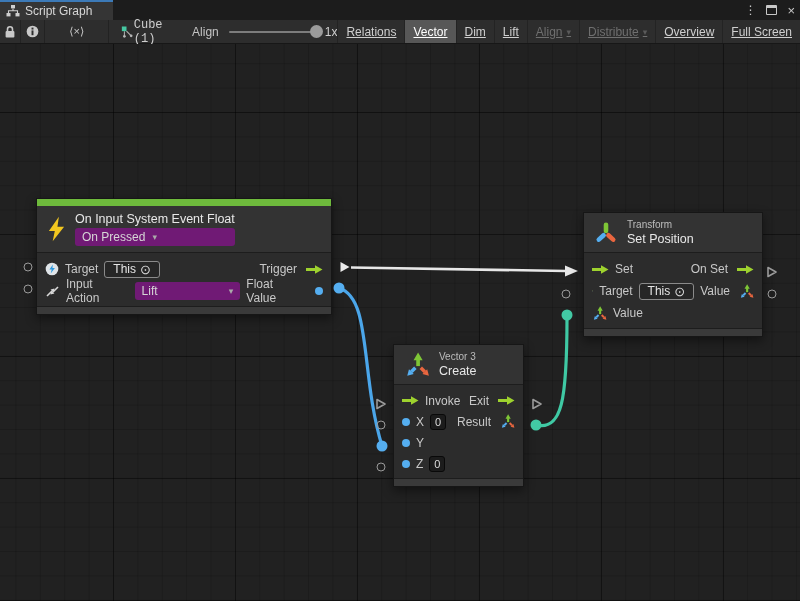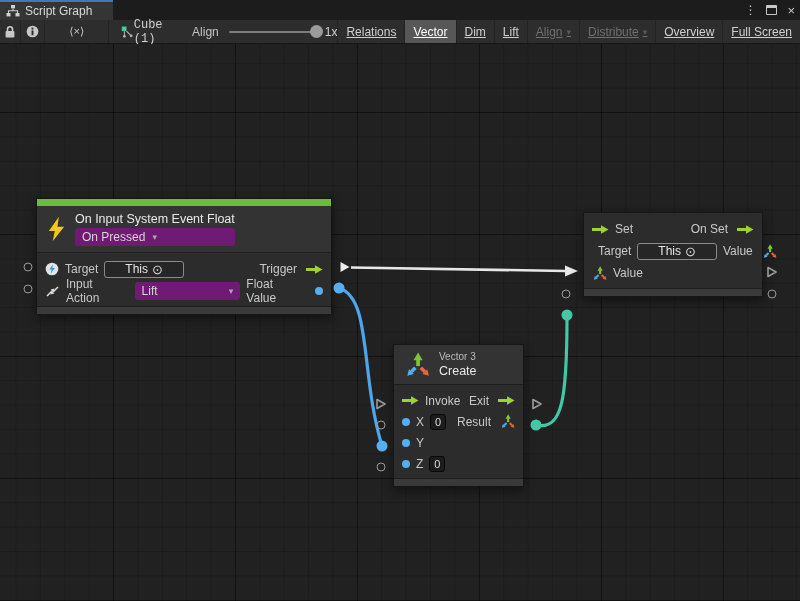--- a/index.html
+++ b/index.html
@@ -54,21 +54,21 @@
   .nhead .tcol{display:flex;flex-direction:column;gap:2px;}
   .ntitle{color:#e8e8e8;font-size:12.5px;}
   .nsub{color:#bdbdbd;font-size:10px;}
   .nbody{padding:5px 0 4px;}
   .nfoot{height:8px;background:var(--node_footer);border-top:1px solid #1d1d1d;}
   .row{height:22px;display:flex;align-items:center;gap:6px;padding:0 8px;}
   .v3row{height:21px;}
   .rgt{margin-left:auto;display:flex;align-items:center;gap:9px;}
   .plabel{color:#c8c8c8;}
   .dot{width:8px;height:8px;border-radius:50%;background:var(--blue);flex:0 0 auto;}
-  .chip{display:inline-flex;align-items:center;gap:4px;height:17px;padding:0 20px;border:1px solid #8a8a8a;
+  .chip{display:inline-flex;align-items:center;gap:4px;height:17px;padding:0 8px;border:1px solid #8a8a8a;
     border-radius:3px;color:#e4e4e4;background:rgba(0,0,0,.12);font-size:12px;}
   .chip .bullseye{font-size:13px;line-height:1;color:#dcdcdc;}
   .dd{display:inline-flex;align-items:center;gap:7px;height:18px;padding:0 7px;background:#701a75;
     border-radius:3px;color:#d6d6d6;font-size:12px;}
   .dd .caret{font-size:9px;color:#aaa;}
   .dd.lift{width:106px;justify-content:space-between;}
   .valbox{display:inline-flex;align-items:center;justify-content:center;min-width:16px;height:16px;
     padding:0 4px;background:#1c1c1c;border:1px solid #090909;border-radius:3px;color:#ddd;font-size:11px;}
   
   .p{position:absolute;z-index:3;transform:translate(-50%,-50%);display:flex;align-items:center;justify-content:center;}
@@ -274,20 +274,31 @@
       <div class="row v3row">
         <span class="dot"></span>
         <span class="plabel">Z</span>
         <span class="valbox">0</span>
       </div>
     </div>
     <div class="nfoot"></div>
   </div>
 
   <div class="node" style="left:583px;top:168px;width:180px;">
+    <div class="nhead">
+      <svg width="24" height="24" viewBox="0 0 24 24">
+        <line x1="12" y1="10" x2="12" y2="3.8" stroke="#7ec636" stroke-width="4.6" stroke-linecap="round"></line>
+        <line x1="9.6" y1="14.2" x2="4.8" y2="18.6" stroke="#55aef0" stroke-width="4.6" stroke-linecap="round"></line>
+        <line x1="14.4" y1="14.2" x2="19.2" y2="18.6" stroke="#e9663f" stroke-width="4.6" stroke-linecap="round"></line>
+      </svg>
+      <div class="tcol">
+        <span class="nsub">Transform</span>
+        <span class="ntitle">Set Position</span>
+      </div>
+    </div>
     <div class="nbody">
       <div class="row">
         <svg width="17" height="11" viewBox="0 0 17 11">
             <path d="M0 4 H9 V1.2 L16.5 5.5 L9 9.8 V7 H0 Z" fill="#9ed22e"></path>
           </svg>
         <span class="plabel">Set</span>
         <span class="rgt">
           <span class="plabel">On Set</span>
           <svg width="17" height="11" viewBox="0 0 17 11">
               <path d="M0 4 H9 V1.2 L16.5 5.5 L9 9.8 V7 H0 Z" fill="#9ed22e"></path>

